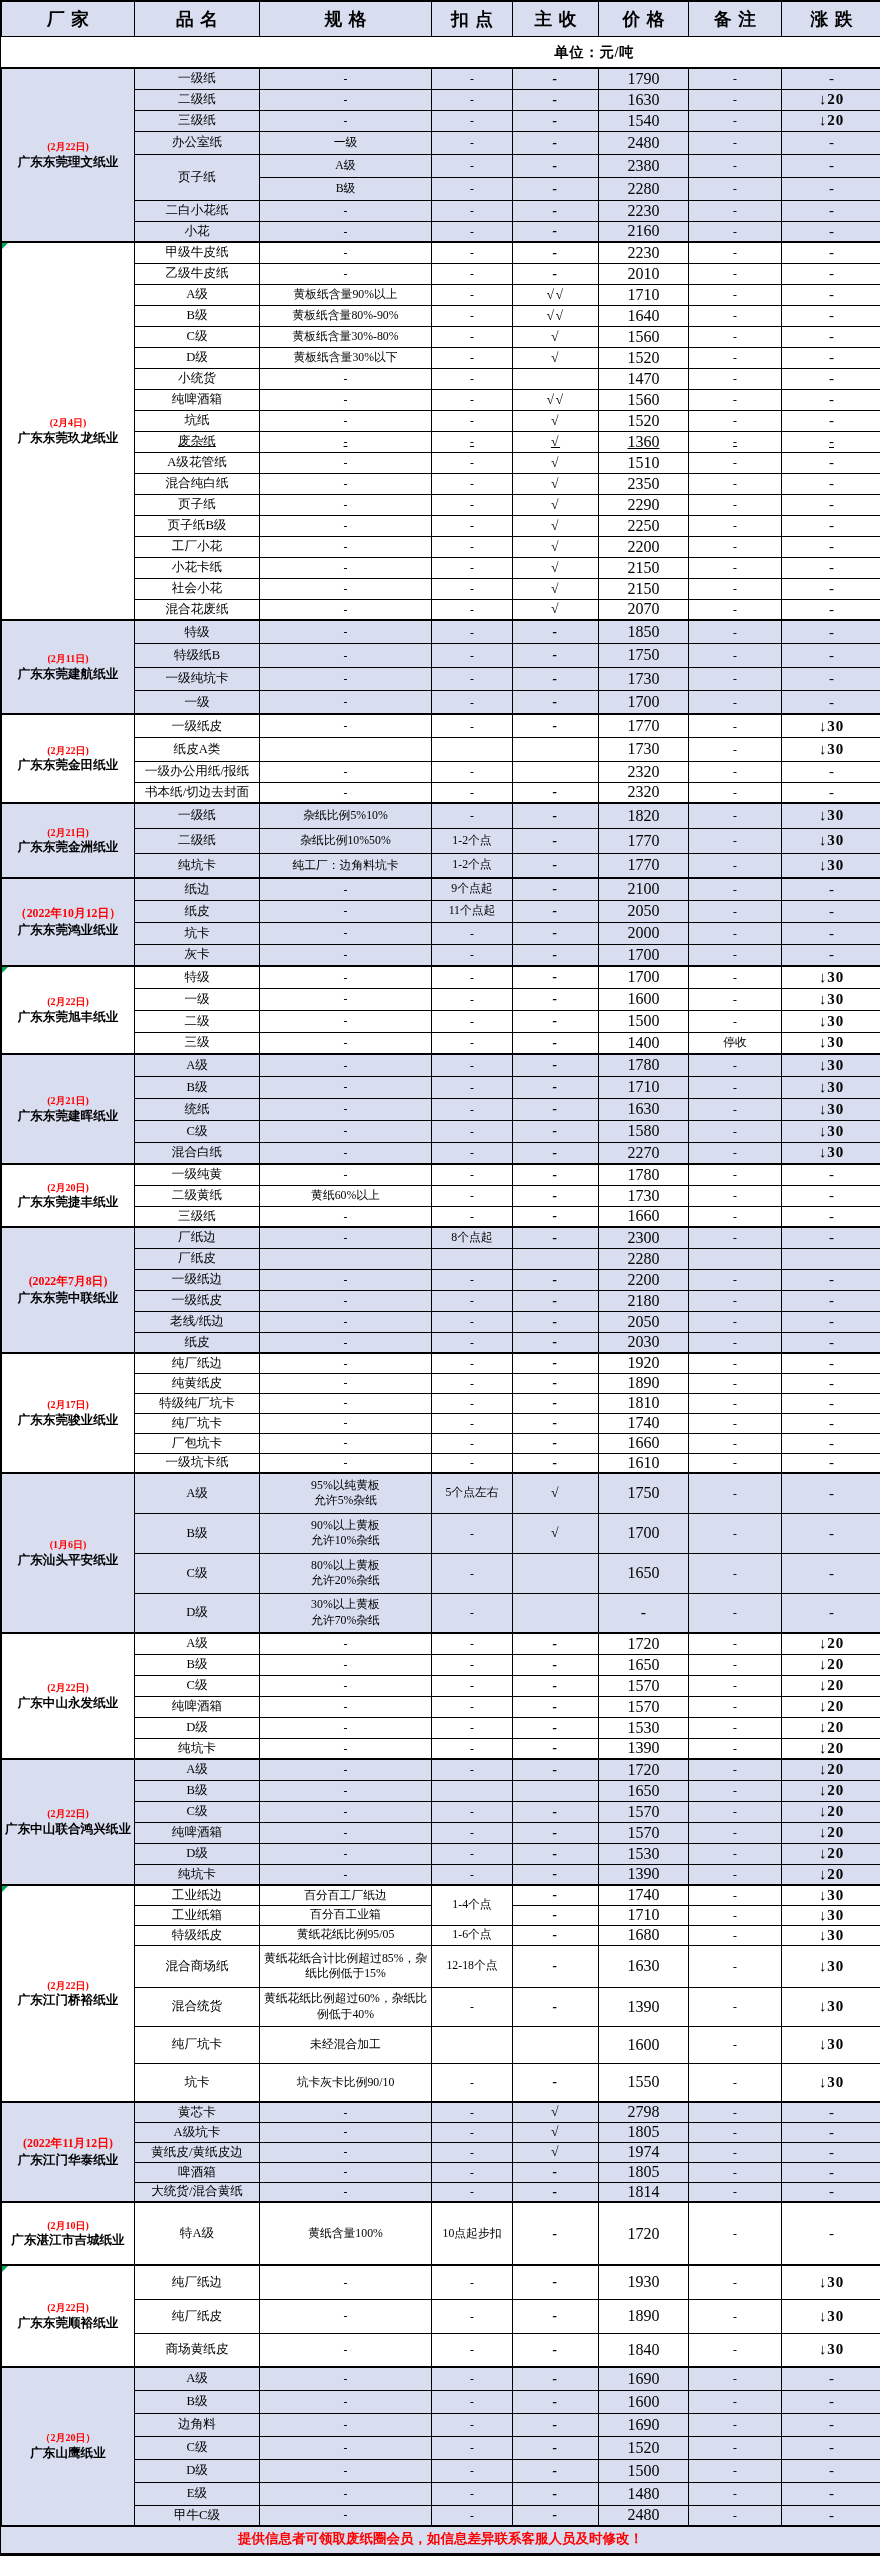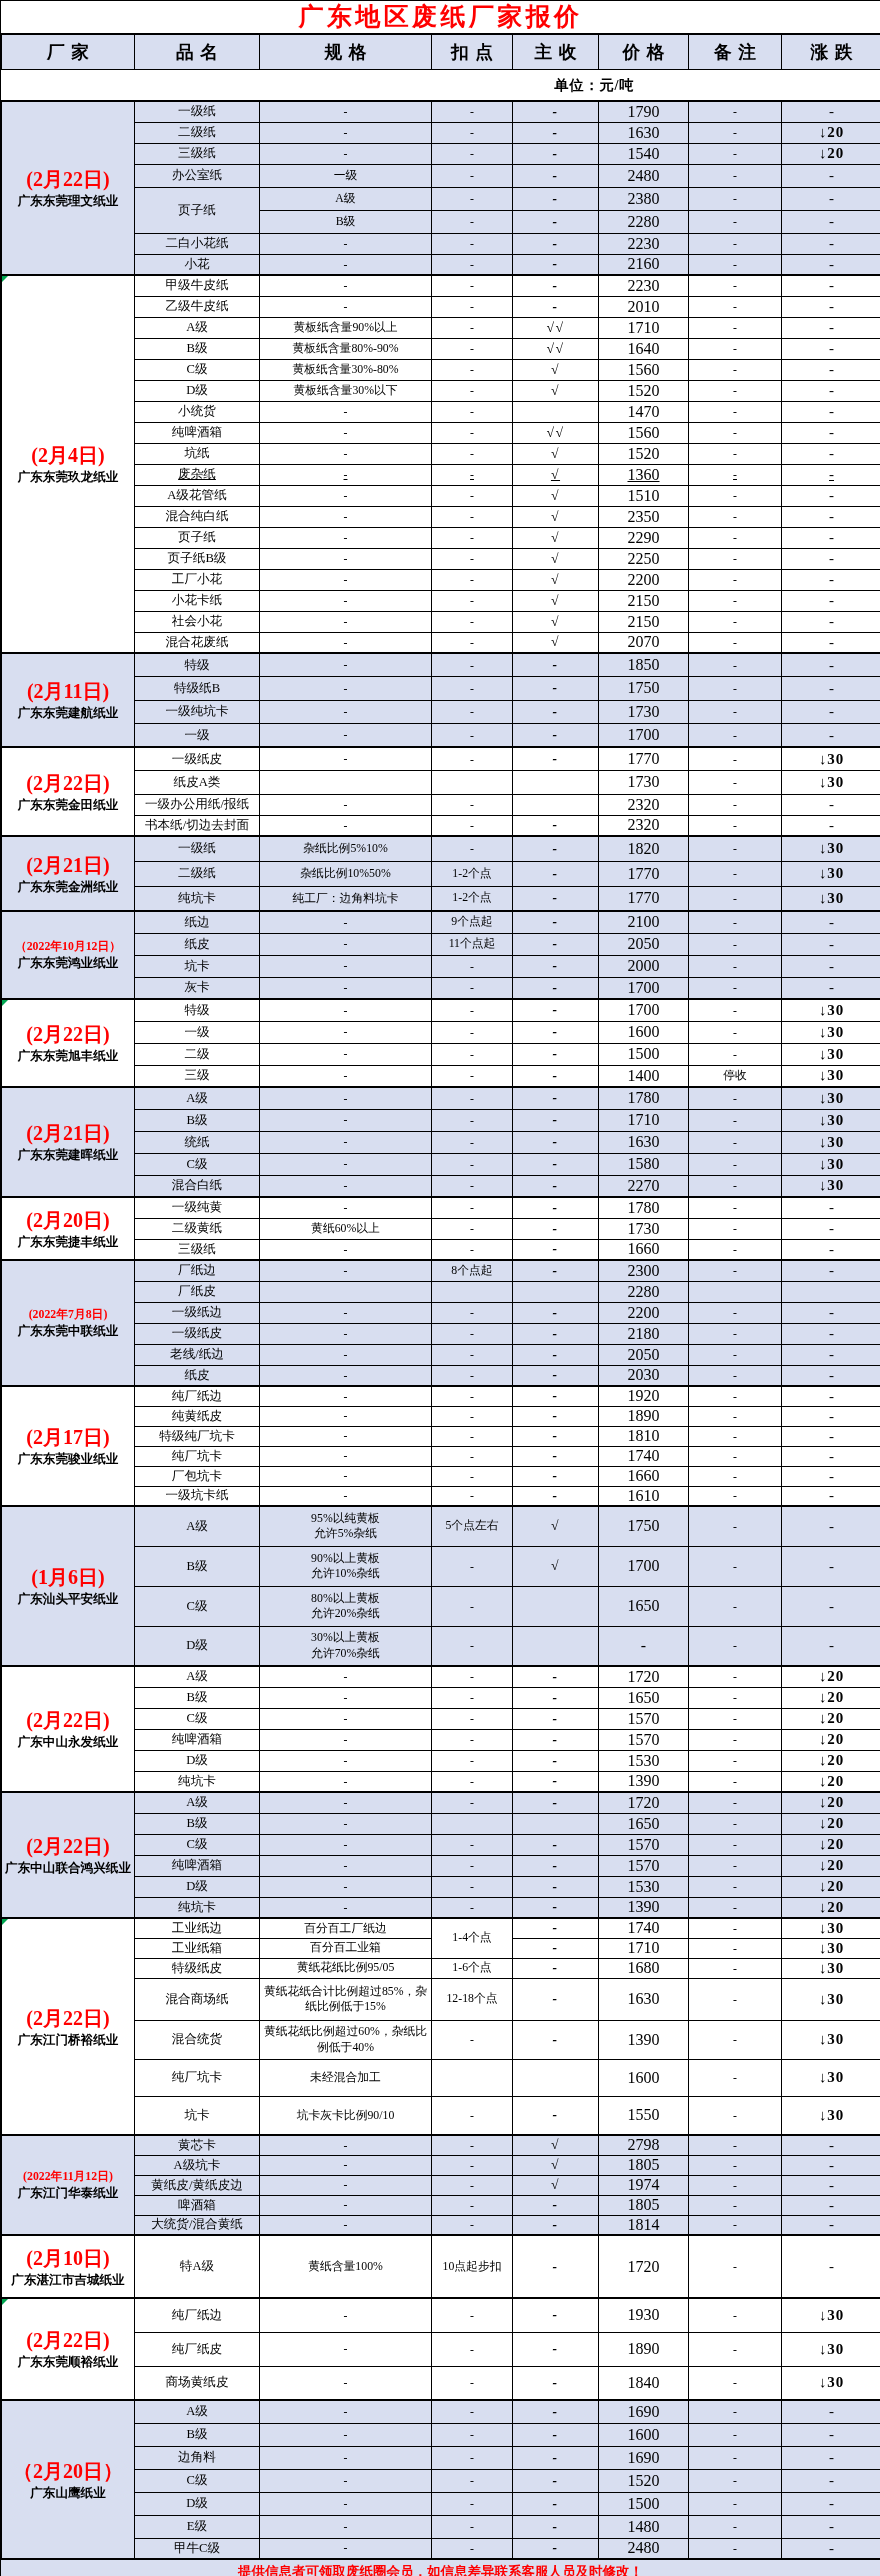--- a/index.html
+++ b/index.html
@@ -10,41 +10,40 @@
   table{width:100%;border-collapse:collapse;table-layout:fixed;}
   th,td{border:1.3px solid #000;text-align:center;vertical-align:middle;padding:0 1.7px;overflow:hidden;word-break:break-all;}
   thead th{height:34px;background:#d8def0;font-size:17.7px;font-weight:bold;letter-spacing:6.7px;padding-left:8.4px;}
   .unitrow td{height:30px;background:#fff;border-left:none;border-right:none;border-bottom:2.5px solid #000;
               text-align:left;font-size:14.3px;font-weight:bold;}
   .unitrow span{margin-left:551px;letter-spacing:0.8px;}
   tbody.lav td{background:#d8def0;}
   tbody.white td{background:#ffffff;}
   tr.frow td{border-top:2.5px solid #000;}
   td.fac{position:relative;line-height:1.35;}
-  .fac .date{color:#ff0000;font-weight:bold;font-size:20px;}
+  .fac .date{color:#ff0000;font-weight:bold;font-size:10px;}
   .fac .date.small{font-size:11.8px;}
   .fac .fname{font-weight:bold;font-size:12.6px;line-height:1.3;}
   td.pin{font-size:12.6px;}
   td.spec{font-size:11.8px;line-height:1.3;}
   td.kou{font-size:11.8px;}
   td.zhu{font-size:13.5px;font-style:italic;font-weight:bold;letter-spacing:1.7px;}
   td.price{font-size:16px;}
   td.note{font-size:11.8px;}
   td.chg{font-size:15px;}
   td.chg.down{font-weight:bold;letter-spacing:0.8px;}
   tbody.corner tr.frow td.fac::before{content:"";position:absolute;top:0;left:0;width:0;height:0;
       border-top:6.7px solid #00a550;border-right:6.7px solid transparent;}
   .footer{border-top:1.7px solid #000;background:#d8def0;text-align:center;color:#ff0000;font-weight:bold;
           font-size:13.5px;line-height:1.45;padding:2.5px 0 4.2px 0;}
 </style>
 <title>广东地区废纸厂家报价</title></head>
 <body>
 
 <div class="sheet">
-  <div class="title">广东地区废纸厂家报价</div>
   <table>
     <colgroup>
       <col style="width:133px">
         <col style="width:125px">
         <col style="width:172px">
         <col style="width:81px">
       <col style="width:86px">
         <col style="width:90px">
         <col style="width:93px">
         <col style="width:100px">

